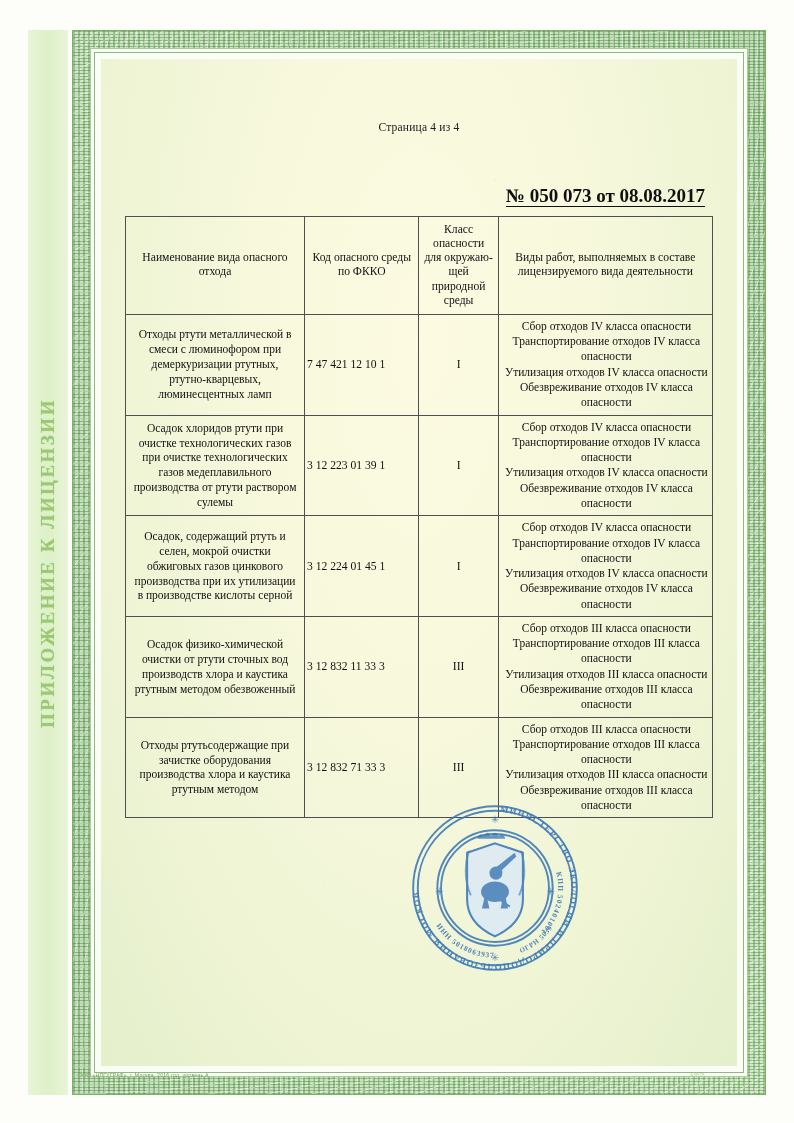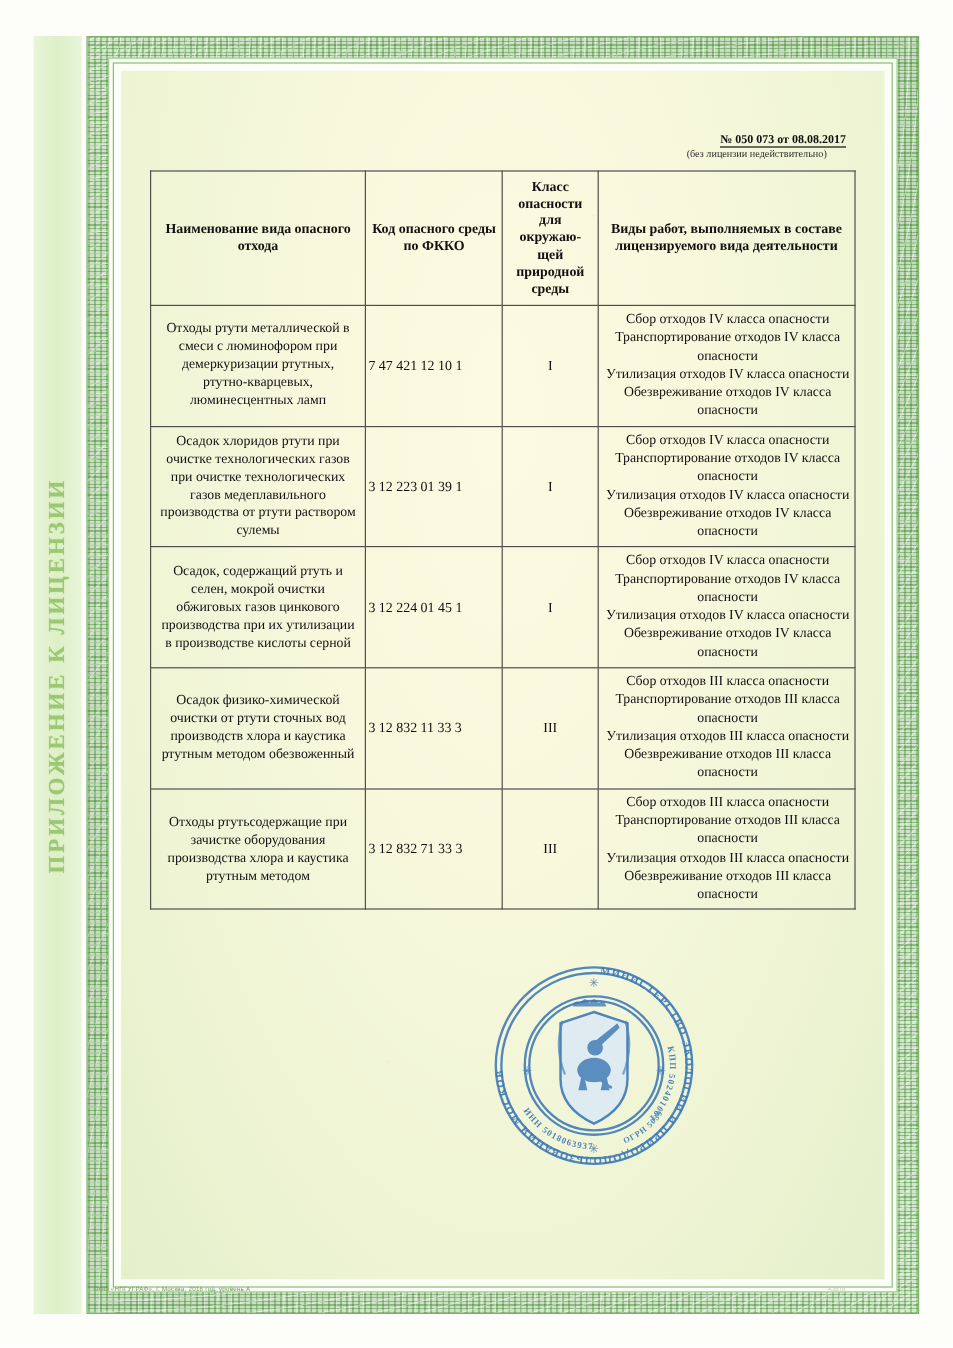--- a/index.html
+++ b/index.html
@@ -127,21 +127,21 @@
     letter-spacing: .2px;
   }
 
   
   #licblock {
     text-align: right;
     margin-top: 52px;
     padding-right: 8px;
   }
   #licnum {
-    font-size: 10px;
+    font-size: 19px;
     font-weight: bold;
     color: #101010;
   }
   #licnum .u { border-bottom: 1.4px solid #101010; padding-bottom: 0px; }
   #licsub {
     font-size: 8.5px;
     color: #2a2a2a;
     margin-top: 1px;
     padding-right: 16px;
   }
@@ -165,21 +165,21 @@
     table-layout: fixed;
     background: transparent;
   }
   table.waste th, table.waste td {
     border: 1px solid #4f4f4f;
     vertical-align: middle;
     color: #111;
   }
   table.waste thead th {
     font-size: 11.6px;
-    font-weight: bold;
+    font-weight: normal;
     text-align: center;
     line-height: 1.22;
     padding: 6px 4px;
   }
   col.c1 { width: 30.5%; }
   col.c2 { width: 19.5%; }
   col.c3 { width: 13.5%; }
   col.c4 { width: 36.5%; }
 
   td.name {
@@ -258,24 +258,24 @@
     <div class="vtext">ПРИЛОЖЕНИЕ К ЛИЦЕНЗИИ</div>
   </div>
 
   <div id="frame"></div>
   <div id="framegap"></div>
 
   <div id="sheet">
     <div id="speckle"></div>
     <div class="inner">
 
+      <div id="pageno">Страница 4 из 4</div>
 
       <div id="licblock">
         <div id="licnum"><span class="u">№ 050 073 от 08.08.2017</span></div>
-        <div id="licsub">(без лицензии недействительно)</div>
       </div>
 
 
       <table class="waste">
         <colgroup>
           <col class="c1">
             <col class="c2">
             <col class="c3">
             <col class="c4">
         </colgroup>

